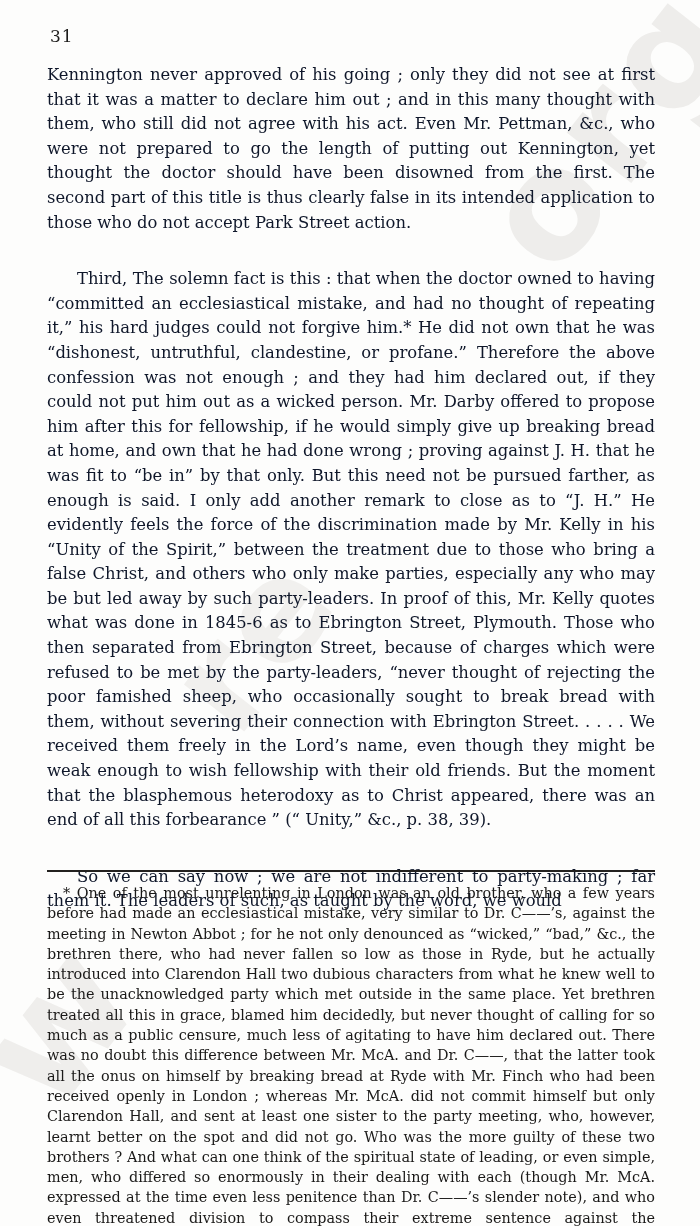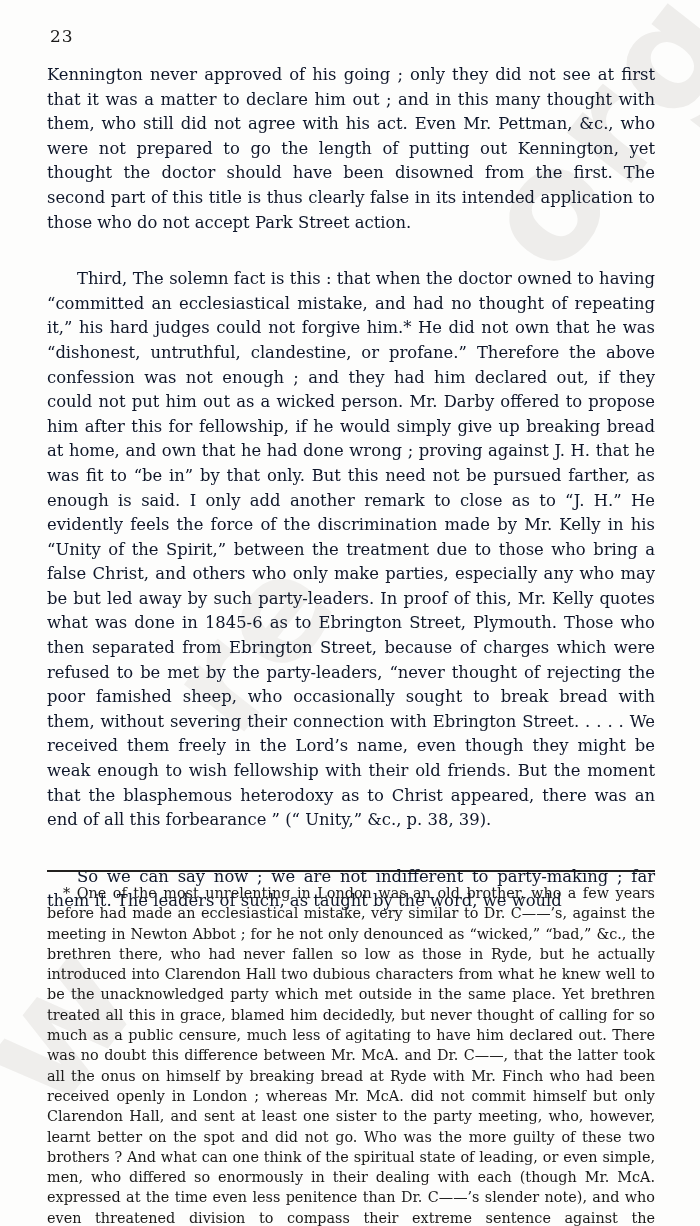--- a/index.html
+++ b/index.html
@@ -77,21 +77,21 @@
 </head>
 <body>
 
 <div class="page">
 
   <span class="watermark-frag wm-0">org</span>
   <span class="watermark-frag wm-1">re</span>
   <span class="watermark-frag wm-2">w</span>
 
   <div class="running-head">
-    <span class="page-number">23</span>
+    <span class="page-number">31</span>
   </div>
 
   <div class="body-text">
     <p>Kennington never approved of his going ; only they did not see at first that it was a matter to declare him out ; and in this many thought with them, who still did not agree with his act.  Even Mr. Pettman, &amp;c., who were not prepared to go the length of putting out Kennington, yet thought the doctor should have been disowned from the first.  The second part of this title is thus clearly false in its intended application to those who do not accept Park Street action.</p>
     <p class="indented">Third, The solemn fact is this : that when the doctor owned to having “committed an ecclesiastical mistake, and had no thought of repeating it,” his hard judges could not forgive him.*  He did not own that he was “dishonest, untruthful, clandestine, or profane.”  Therefore the above confession was not enough ; and they had him declared out, if they could not put him out as a wicked person.  Mr. Darby offered to propose him after this for fellowship, if he would simply give up breaking bread at home, and own that he had done wrong ; proving against J. H. that he was fit to “be in” by that only.  But this need not be pursued farther, as enough is said.  I only add another remark to close as to “J. H.”  He evidently feels the force of the discrimination made by Mr. Kelly in his “Unity of the Spirit,” between the treatment due to those who bring a false Christ, and others who only make parties, especially any who may be but led away by such party-leaders.  In proof of this, Mr. Kelly quotes what was done in 1845-6 as to Ebrington Street, Plymouth.  Those who then separated from Ebrington Street, because of charges which were refused to be met by the party-leaders, “never thought of rejecting the poor famished sheep, who occasionally sought to break bread with them, without severing their connection with Ebrington Street. . . . .  We received them freely in the Lord’s name, even though they might be weak enough to wish fellowship with their old friends.  But the moment that the blasphemous heterodoxy as to Christ appeared, there was an end of all this forbearance ” (“ Unity,” &amp;c., p. 38, 39).</p>
     <p class="indented">So we can say now ; we are not indifferent to party-making ; far them it.  The leaders of such, as taught by the word, we would</p>
   </div>
 
   <div class="footnote-block">
     <hr class="footnote-rule">

